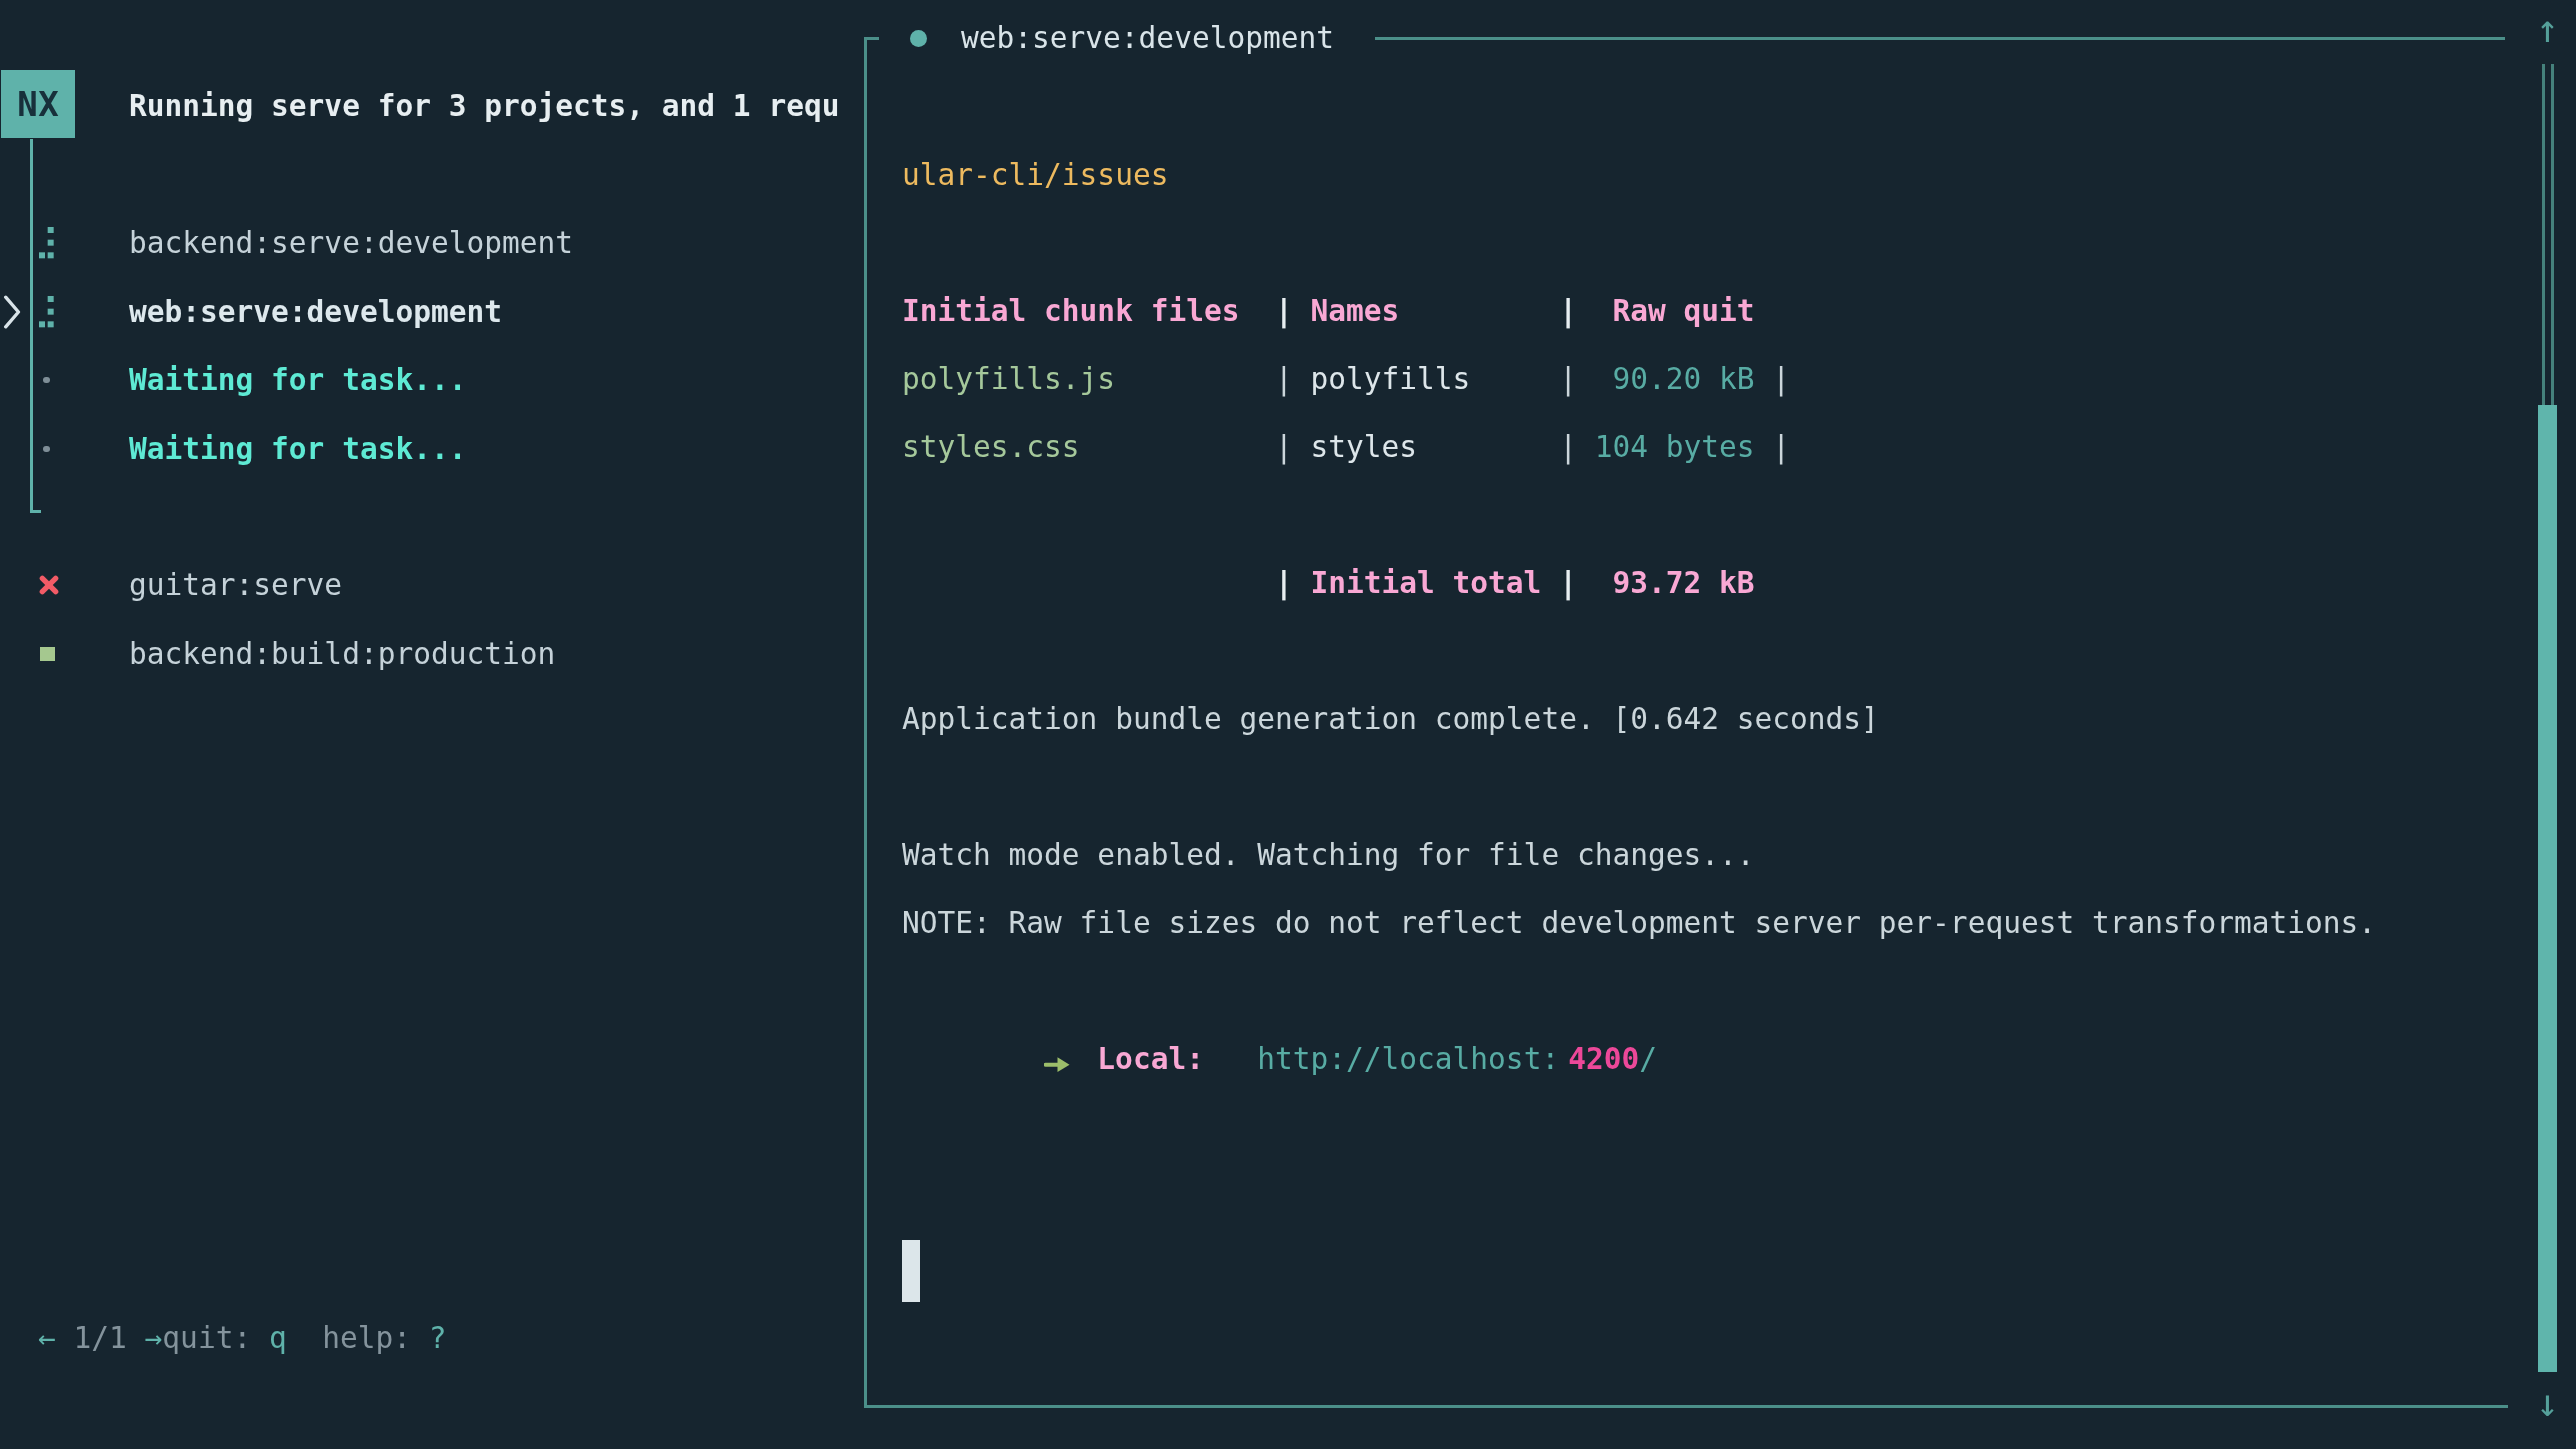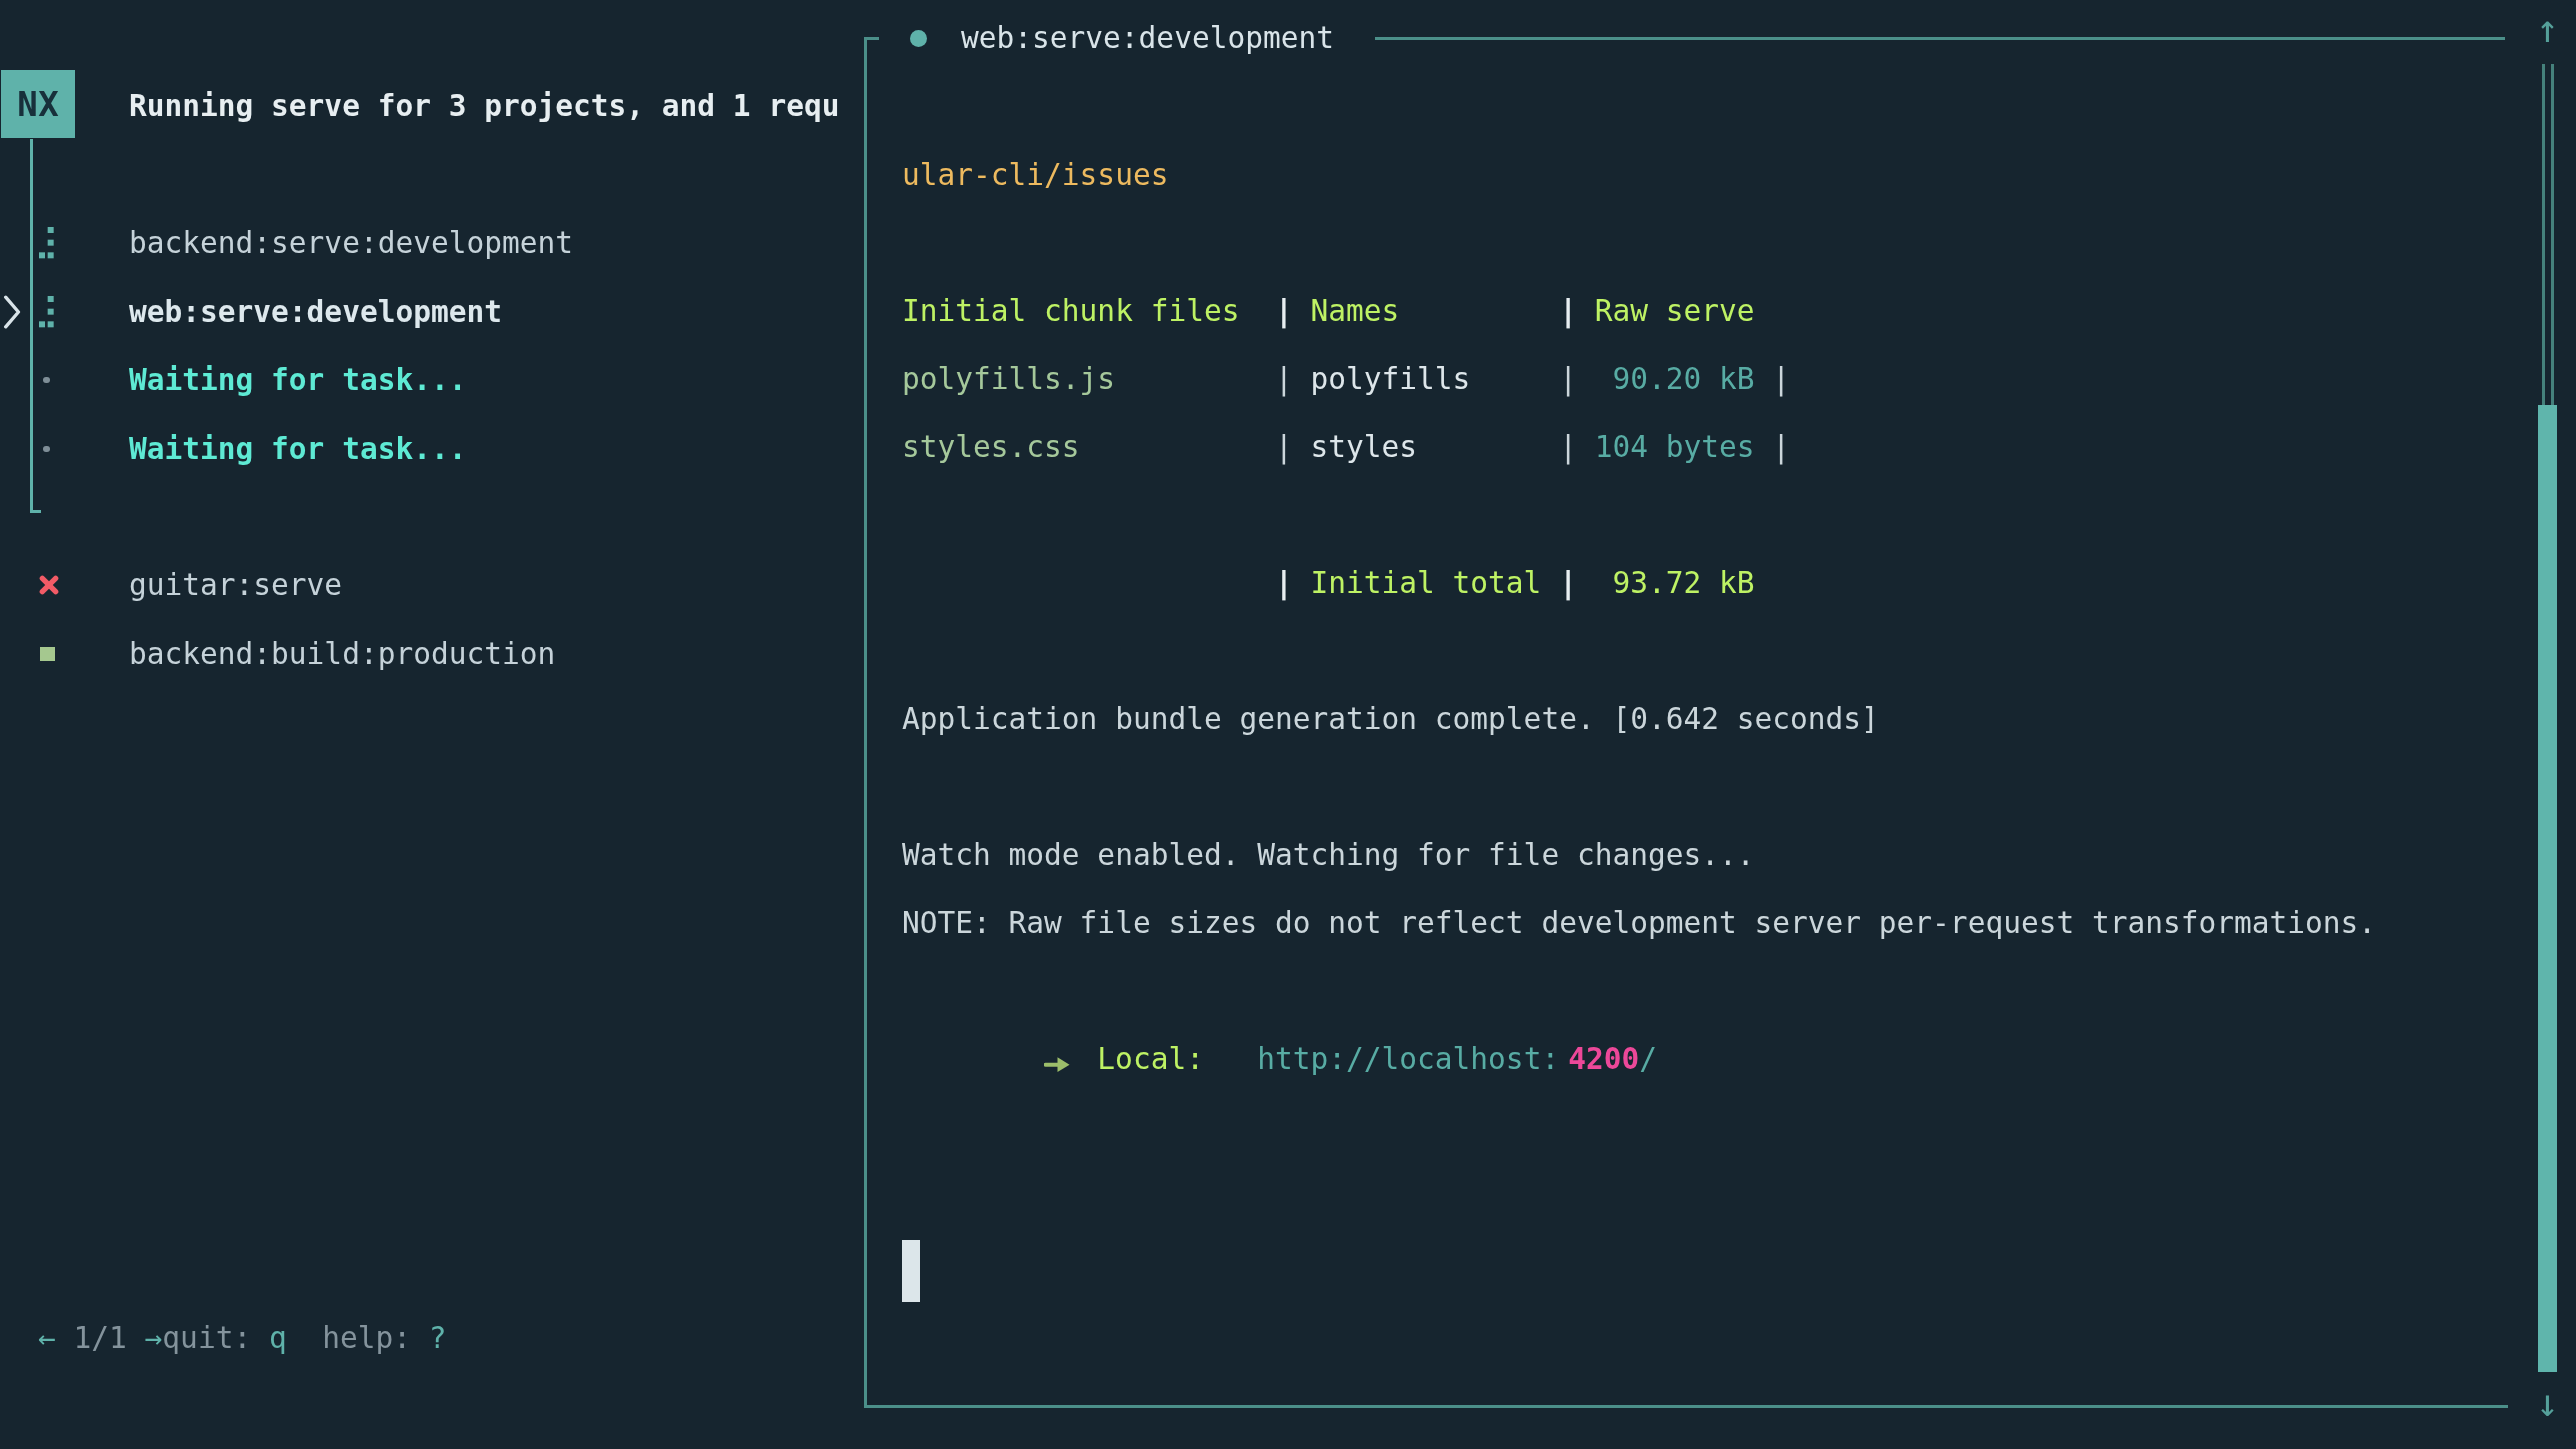--- a/index.html
+++ b/index.html
@@ -33,21 +33,21 @@
   
   #panel-box{left:864px;top:38px;width:1641px;height:1367px;
     border-left:3.4px solid #4b8f89;border-bottom:3.4px solid #4b8f89;}
   #panel-stub{left:864px;top:37px;width:14.8px;height:3.4px;background:#4b8f89;}
   #panel-hline{left:1375px;top:37px;width:1130px;height:3.4px;background:#4b8f89;}
   #panel-dot{left:910px;top:29.5px;width:17.4px;height:17.4px;border-radius:50%;background:#5fb2aa;}
   #panel-title{left:961px;top:4px;height:68px;line-height:68px;color:#d9e4e9;white-space:pre;}
   #panel-content{left:902px;top:141px;width:1597px;}
   .tline{height:68px;line-height:68px;white-space:pre;color:#cbd6db;}
   .orange{color:#edba5f;}
-  .bright{font-weight:normal;color:#bef264;}
+  .bright{font-weight:bold;color:#f9a8d4;}
   .greenf{color:#a5c89b;}
   .whitef{color:#dde6ea;}
   .teal{color:#58aca4;}
   .tealb{color:#ec4899;font-weight:bold;margin-left:9px;}
   .tcol1{display:inline-block;width:21ch;}
   .tcol2{display:inline-block;width:14ch;margin-left:1ch;}
   .tcol3{display:inline-block;width:9ch;margin-left:1ch;text-align:right;}
   .tpipe{color:#cbd6db;}
   .tpipe-end{margin-left:1ch;color:#cbd6db;}
   .hdr .tpipe,.tot .tpipe{color:#e7eef1;font-weight:bold;}
@@ -139,21 +139,21 @@
   <div class="abs" id="panel-box"></div>
   <div class="abs" id="panel-stub"></div>
   <div class="abs" id="panel-hline"></div>
   <div class="abs" id="panel-dot"></div>
   <div class="abs" id="panel-title">web:serve:development</div>
 
   <div class="abs" id="panel-content">
     <div class="tline orange">ular-cli/issues</div>
     <div class="tline"></div>
 
-    <div class="tline hdr"><span class="tcol1 bright">Initial chunk files</span><span class="tpipe">|</span><span class="tcol2 bright">Names</span><span class="tpipe">|</span><span class="tcol3 bright">Raw serve</span></div>
+    <div class="tline hdr"><span class="tcol1 bright">Initial chunk files</span><span class="tpipe">|</span><span class="tcol2 bright">Names</span><span class="tpipe">|</span><span class="tcol3 bright">Raw quit</span></div>
 
     <div class="tline"><span class="tcol1 greenf">polyfills.js</span><span class="tpipe">|</span><span class="tcol2 whitef">polyfills</span><span class="tpipe">|</span><span class="tcol3 teal">90.20 kB</span><span class="tpipe-end">|</span></div>
 
 
     <div class="tline"><span class="tcol1 greenf">styles.css</span><span class="tpipe">|</span><span class="tcol2 whitef">styles</span><span class="tpipe">|</span><span class="tcol3 teal">104 bytes</span><span class="tpipe-end">|</span></div>
 
     <div class="tline"></div>
 
     <div class="tline tot"><span class="tcol1"></span><span class="tpipe">|</span><span class="tcol2 bright">Initial total</span><span class="tpipe">|</span><span class="tcol3 bright">93.72 kB</span></div>
 

